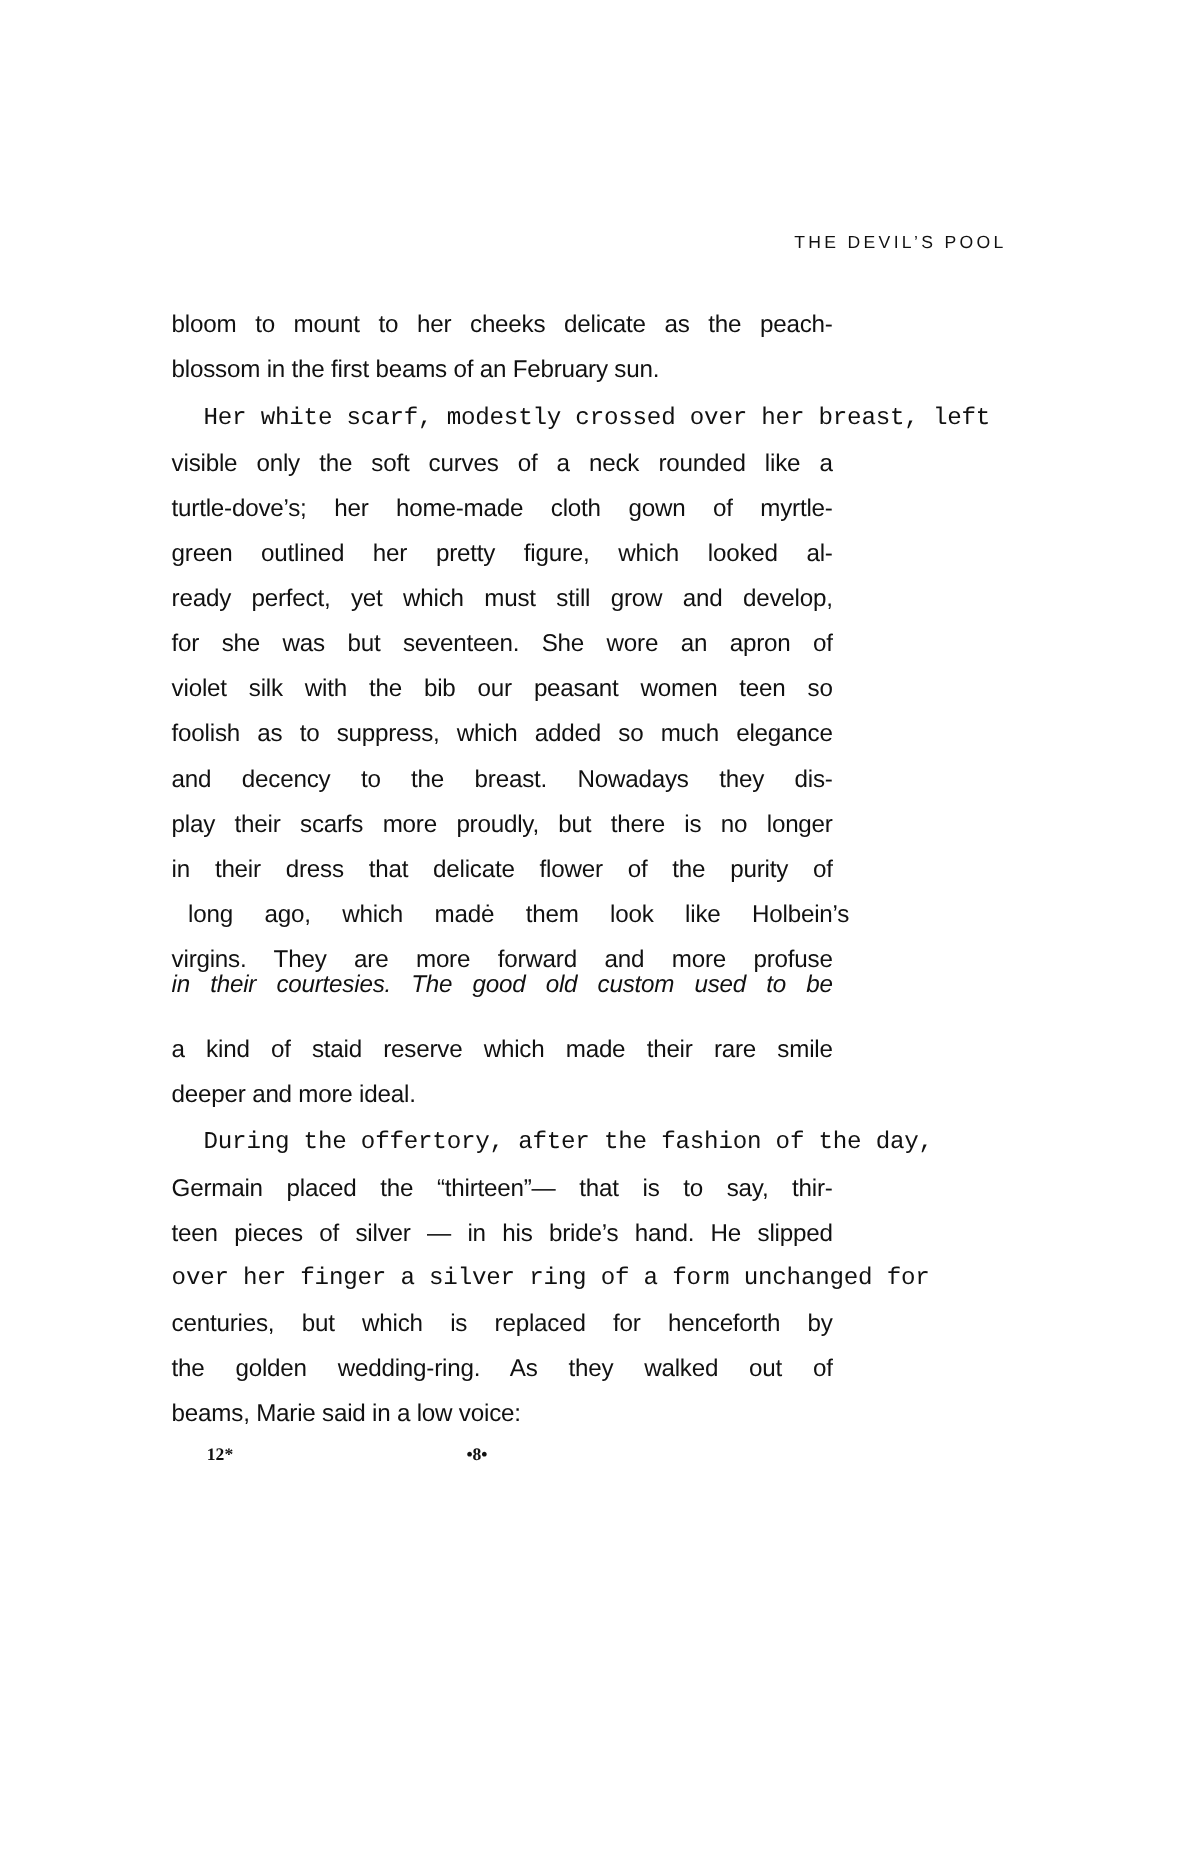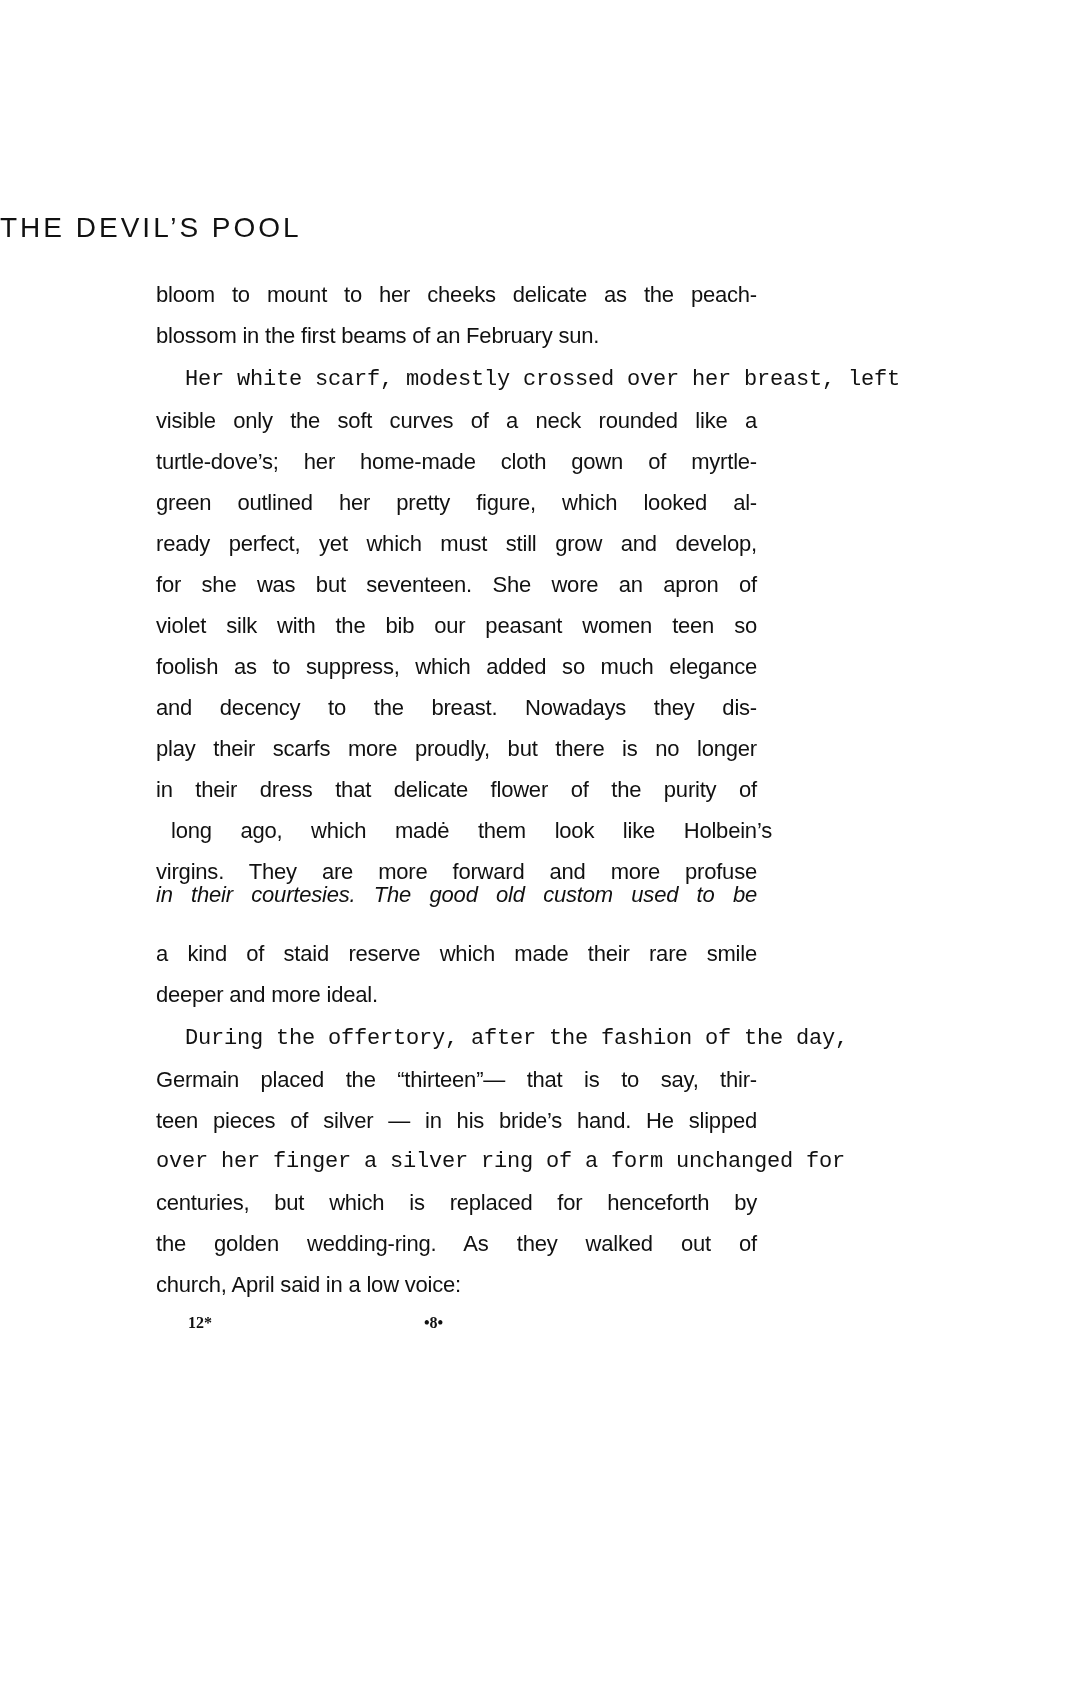--- a/index.html
+++ b/index.html
@@ -13,22 +13,22 @@
       position: relative;
       overflow: hidden;
       color: #111111;
       font-family: "Liberation Serif", "DejaVu Serif", serif;
     }
     .running-head {
       position: absolute;
       left: 0;
       width: 915px;
       top: 212px;
-      text-align: left;
-      font-size: 28px;
+      text-align: right;
+      font-size: 16px;
       letter-spacing: 3px;
       font-family: "Liberation Sans", "DejaVu Sans", sans-serif;
       font-weight: normal;
     }
     .page-body {
       position: absolute;
       left: 156px;
       top: 280px;
       width: 601px;
     }
@@ -86,17 +86,17 @@
     <div class="line" style="top: 577px;">virgins.  They are more forward and more profuse</div>
     <div class="line" style="top: 600px; font-style: italic;">in their courtesies.  The good old custom used to be</div>
     <div class="line" style="top: 659px;">a kind of staid reserve which made their rare smile</div>
     <div class="line last" style="top: 700px;">deeper and more ideal.</div>
     <div class="line indent" style="top: 744px;">During the offertory, after the fashion of the day,</div>
     <div class="line" style="top: 785px;">Germain placed the “thirteen”— that is to say, thir-</div>
     <div class="line" style="top: 826px;">teen pieces of silver — in his bride’s hand.  He slipped</div>
     <div class="line" style="top: 867px; font-family: Liberation Mono, monospace;">over her finger a silver ring of a form unchanged for</div>
     <div class="line" style="top: 908px;">centuries, but which is replaced for henceforth by</div>
     <div class="line" style="top: 949px;">the golden wedding-ring.  As they walked out of</div>
-    <div class="line last" style="top: 990px;">church, April said in a low voice:</div>
+    <div class="line last" style="top: 990px;">beams, Marie said in a low voice:</div>
   </div>
 
 <div class="footer signature">12*</div>
 <div class="footer page-mark">•8•</div>
 
 </body></html>

